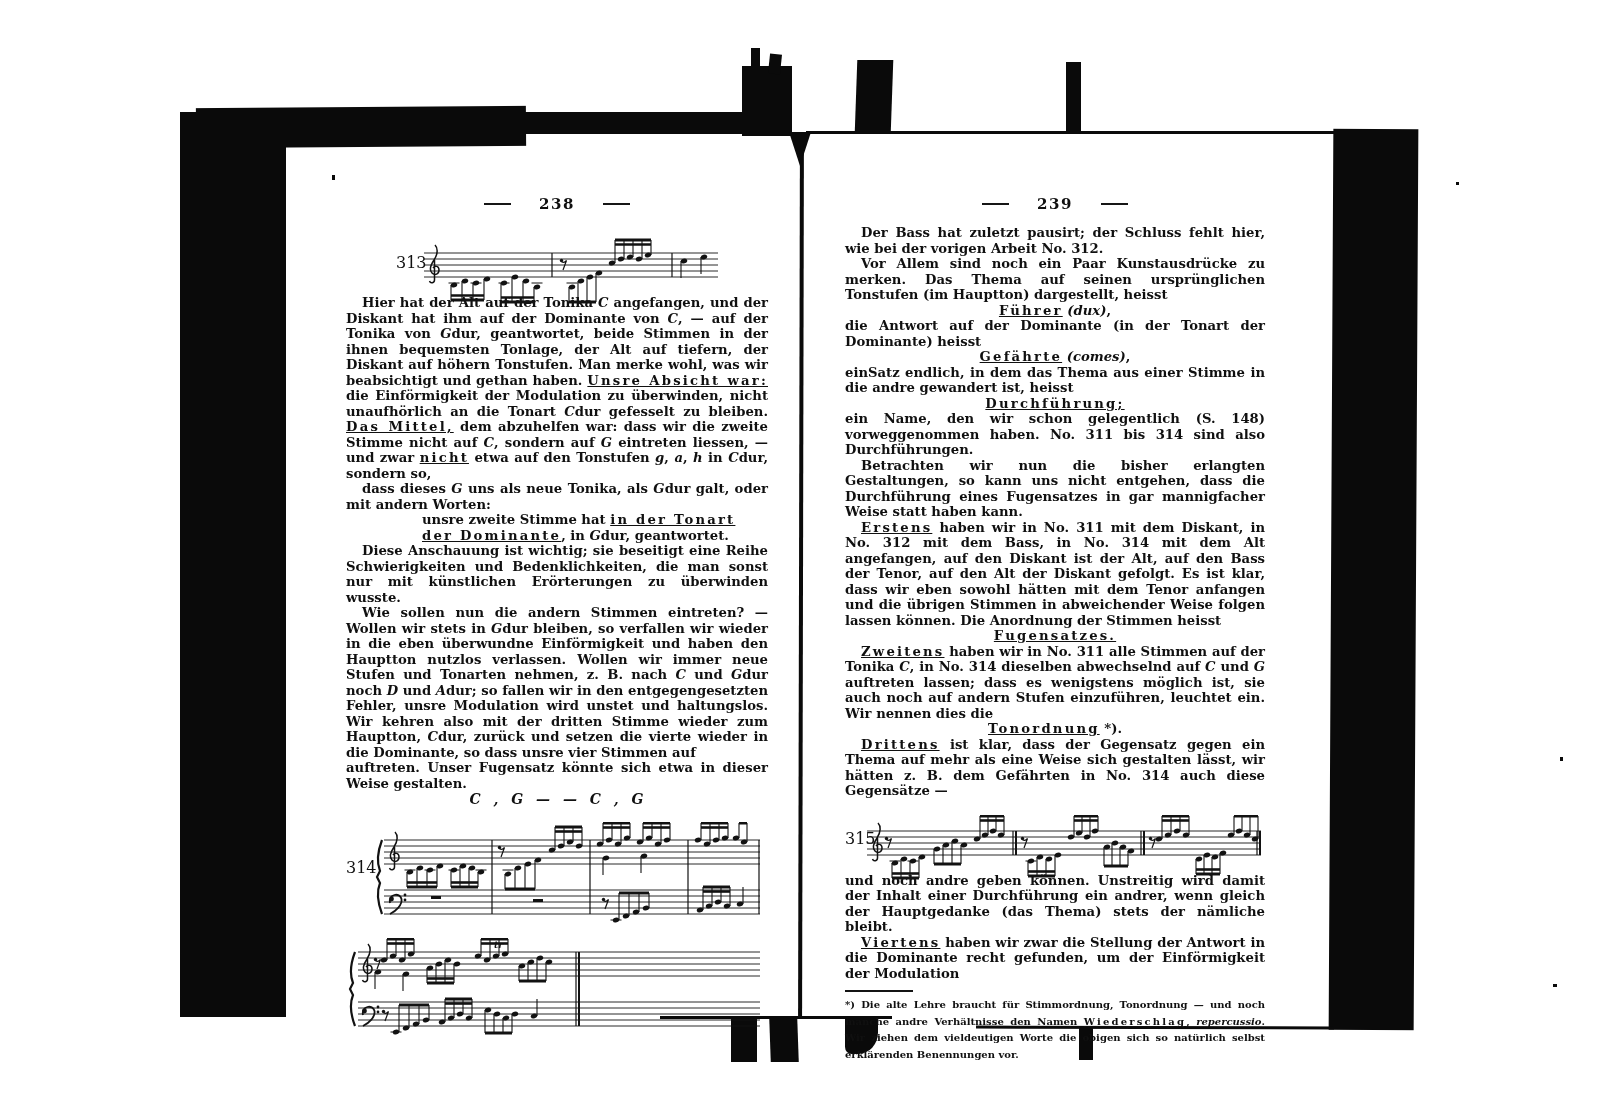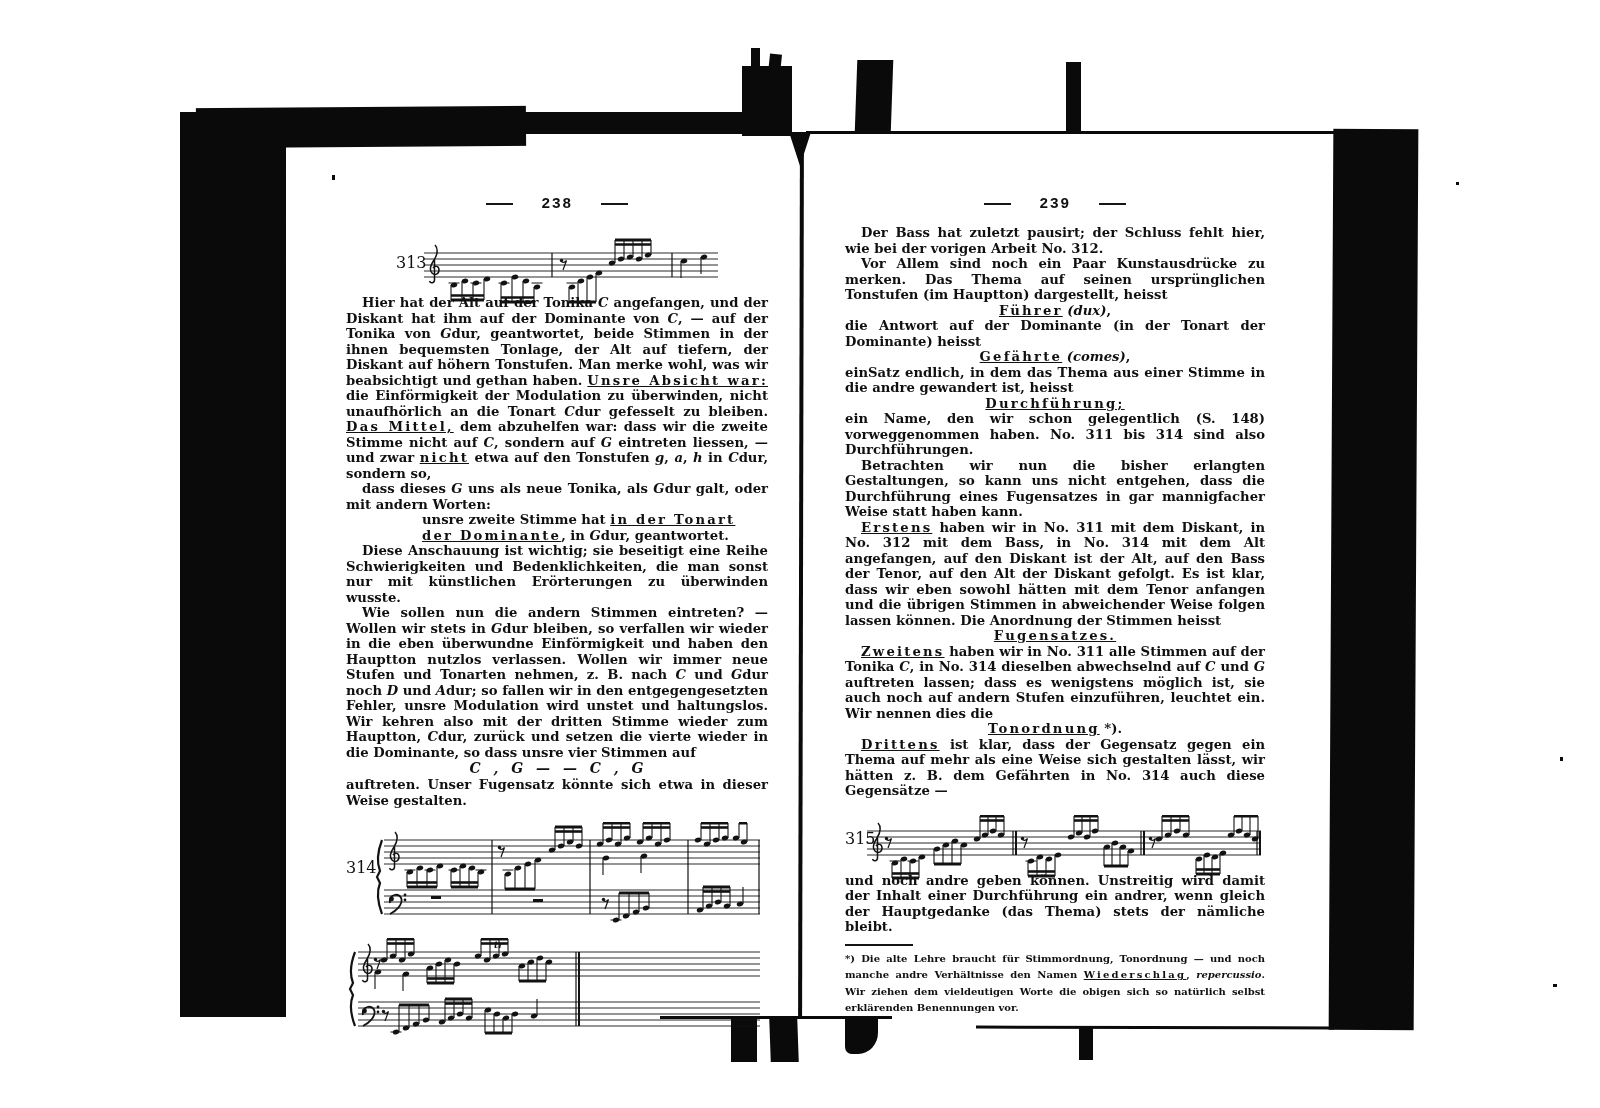--- a/index.html
+++ b/index.html
@@ -29,21 +29,21 @@
   .a-hl-br{left:976px;top:1026px;width:358px;height:2.5px;transform:rotate(0.15deg);}
   .a-tab4{left:1079px;top:1028px;width:14px;height:32px;}
   .speck1{left:332px;top:175px;width:3px;height:5px;}
   .speck2{left:1456px;top:182px;width:3px;height:3px;}
   .speck3{left:1553px;top:984px;width:4px;height:3px;}
   .speck4{left:1560px;top:757px;width:3px;height:4px;}
   
   .page{position:absolute;top:196px;}
   .page-left{left:346px;width:422px;}
   .page-right{left:845px;width:420px;}
-  .pg-header{display:flex;justify-content:center;align-items:center;gap:28px;height:16px;margin-bottom:13px;font-family:Liberation Mono, monospace;}
+  .pg-header{display:flex;justify-content:center;align-items:center;gap:28px;height:16px;margin-bottom:13px;}
   .dash{width:27px;height:2px;background:#161616;}
   .pgnum{font-size:15px;font-weight:bold;letter-spacing:1.5px;}
   .body{margin:0;font-size:13.2px;line-height:15.5px;text-align:justify;font-weight:700;}
   .ind{text-indent:16px;}
   .center{text-align:center;text-indent:0;}
   .blockind{margin-left:76px;text-align:left;}
   .cgline{font-size:14px;letter-spacing:1px;word-spacing:6px;line-height:17px;}
   .run-i{font-style:italic;}
   .run-sp{letter-spacing:2.2px;text-decoration:underline;}
   .music-row{position:relative;}
@@ -155,22 +155,22 @@
             <line x1="281" y1="20" x2="281" y2="37" stroke="#121212" stroke-width="1.1"></line>
           </svg>
         </div>
     </div>
 
     <p class="body ind"><span class="run-n">Hier hat der Alt auf der Tonika </span><span class="run-i">C</span><span class="run-n"> angefangen, und der Diskant hat ihm auf der Dominante von </span><span class="run-i">C</span><span class="run-n">, — auf der Tonika von </span><span class="run-i">G</span><span class="run-n">dur, geantwortet, beide Stimmen in der ihnen bequemsten Tonlage, der Alt auf tiefern, der Diskant auf höhern Tonstufen.  Man merke wohl, was wir beabsichtigt und gethan haben.  </span><span class="run-sp">Unsre Absicht war:</span><span class="run-n"> die Einförmigkeit der Modulation zu überwinden, nicht unaufhörlich an die Tonart </span><span class="run-i">C</span><span class="run-n">dur gefesselt zu bleiben.  </span><span class="run-sp">Das Mittel,</span><span class="run-n"> dem abzuhelfen war: dass wir die zweite Stimme nicht auf </span><span class="run-i">C</span><span class="run-n">, sondern auf </span><span class="run-i">G</span><span class="run-n"> eintreten liessen, — und zwar </span><span class="run-sp">nicht</span><span class="run-n"> etwa auf den Tonstufen </span><span class="run-i">g</span><span class="run-n">, </span><span class="run-i">a</span><span class="run-n">, </span><span class="run-i">h</span><span class="run-n"> in </span><span class="run-i">C</span><span class="run-n">dur, sondern so,</span></p>
     <p class="body ind"><span class="run-n">dass dieses </span><span class="run-i">G</span><span class="run-n"> uns als neue Tonika, als </span><span class="run-i">G</span><span class="run-n">dur galt, oder mit andern Worten:</span></p>
     <p class="body blockind"><span class="run-n">unsre zweite Stimme hat </span><span class="run-sp">in der Tonart der Dominante</span><span class="run-n">, in </span><span class="run-i">G</span><span class="run-n">dur, geantwortet.</span></p>
     <p class="body ind"><span class="run-n">Diese Anschauung ist wichtig; sie beseitigt eine Reihe Schwierigkeiten und Bedenklichkeiten, die man sonst nur mit künstlichen Erörterungen zu überwinden wusste.</span></p>
     <p class="body ind"><span class="run-n">Wie sollen nun die andern Stimmen eintreten? — Wollen wir stets in </span><span class="run-i">G</span><span class="run-n">dur bleiben, so verfallen wir wieder in die eben überwundne Einförmigkeit und haben den Hauptton nutzlos verlassen. Wollen wir immer neue Stufen und Tonarten nehmen, z. B. nach </span><span class="run-i">C</span><span class="run-n"> und </span><span class="run-i">G</span><span class="run-n">dur noch </span><span class="run-i">D</span><span class="run-n"> und </span><span class="run-i">A</span><span class="run-n">dur; so fallen wir in den entgegengesetzten Fehler, unsre Modulation wird unstet und haltungslos.  Wir kehren also mit der dritten Stimme wieder zum Hauptton, </span><span class="run-i">C</span><span class="run-n">dur, zurück und setzen die vierte wieder in die Dominante, so dass unsre vier Stimmen auf</span></p>
+    <p class="body"><span class="run-n">auftreten.  Unser Fugensatz könnte sich etwa in dieser Weise gestalten.</span></p>
     <p class="body center cgline"><span class="run-i">C , G — — C , G</span></p>
-    <p class="body"><span class="run-n">auftreten.  Unser Fugensatz könnte sich etwa in dieser Weise gestalten.</span></p>
 
     <div class="music-row" style="height:112px;margin-top:2px;">
       <div class="mus-label" style="left:0;top:48px;">314</div>
       <div class="mus" style="left:26px;">
           <svg width="390" height="112" viewBox="0 0 390 112">
             <line x1="12" y1="18" x2="388" y2="18" stroke="#121212" stroke-width="0.9"></line>
             <line x1="12" y1="24" x2="388" y2="24" stroke="#121212" stroke-width="0.9"></line>
             <line x1="12" y1="30" x2="388" y2="30" stroke="#121212" stroke-width="0.9"></line>
             <line x1="12" y1="36" x2="388" y2="36" stroke="#121212" stroke-width="0.9"></line>
             <line x1="12" y1="42" x2="388" y2="42" stroke="#121212" stroke-width="0.9"></line>
@@ -540,18 +540,19 @@
             <path d="M23.5,24.5 Q26,26.5 28.5,23.5 L25,33" stroke="#121212" stroke-width="1.2" fill="none"></path>
             <circle cx="159.5" cy="23.5" r="1.7" fill="#121212"></circle>
             <path d="M159.5,24.5 Q162,26.5 164.5,23.5 L161,33" stroke="#121212" stroke-width="1.2" fill="none"></path>
             <circle cx="287.5" cy="23.5" r="1.7" fill="#121212"></circle>
             <path d="M287.5,24.5 Q290,26.5 292.5,23.5 L289,33" stroke="#121212" stroke-width="1.2" fill="none"></path>
           </svg>
         </div>
     </div>
 
     <p class="body"><span class="run-n">und noch andre geben können.  Unstreitig wird damit der Inhalt einer Durchführung ein andrer, wenn gleich der Hauptgedanke (das Thema) stets der nämliche bleibt.</span></p>
+    <p class="body ind"><span class="run-sp">Viertens</span><span class="run-n"> haben wir zwar die Stellung der Antwort in die Dominante recht gefunden, um der Einförmigkeit der Modulation</span></p>
 
     <div class="footrule"></div>
     <p class="body foot"><span class="run-n">*) Die alte Lehre braucht für Stimmordnung, Tonordnung — und noch manche andre Verhältnisse den Namen </span><span class="run-sp">Wiederschlag</span><span class="run-n">, </span><span class="run-i">repercussio</span><span class="run-n">.  Wir ziehen dem vieldeutigen Worte die obigen sich so natürlich selbst erklärenden Benennungen vor.</span></p>
   </div>
 
 </div>
 
 </body></html>

